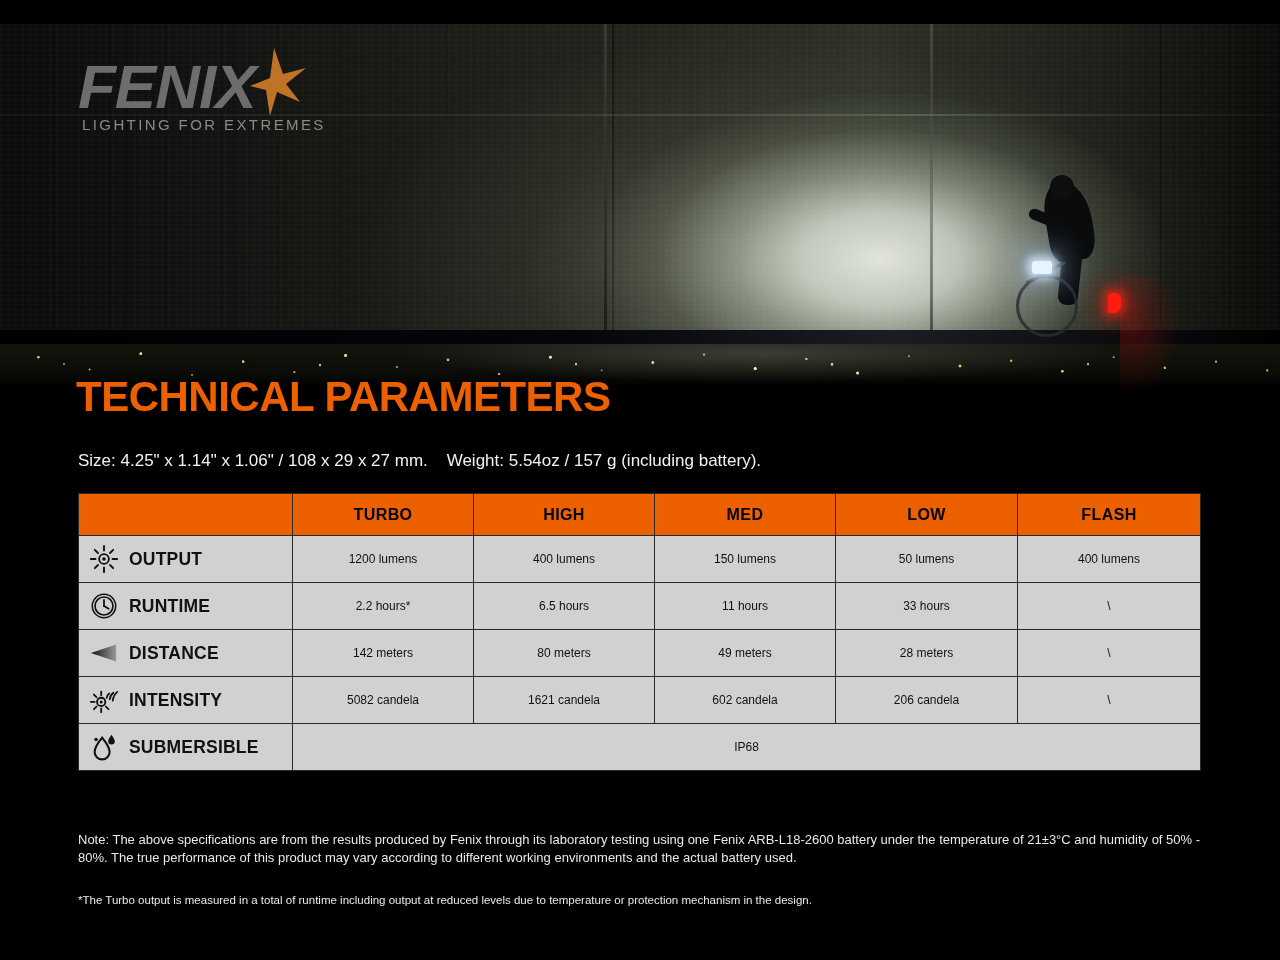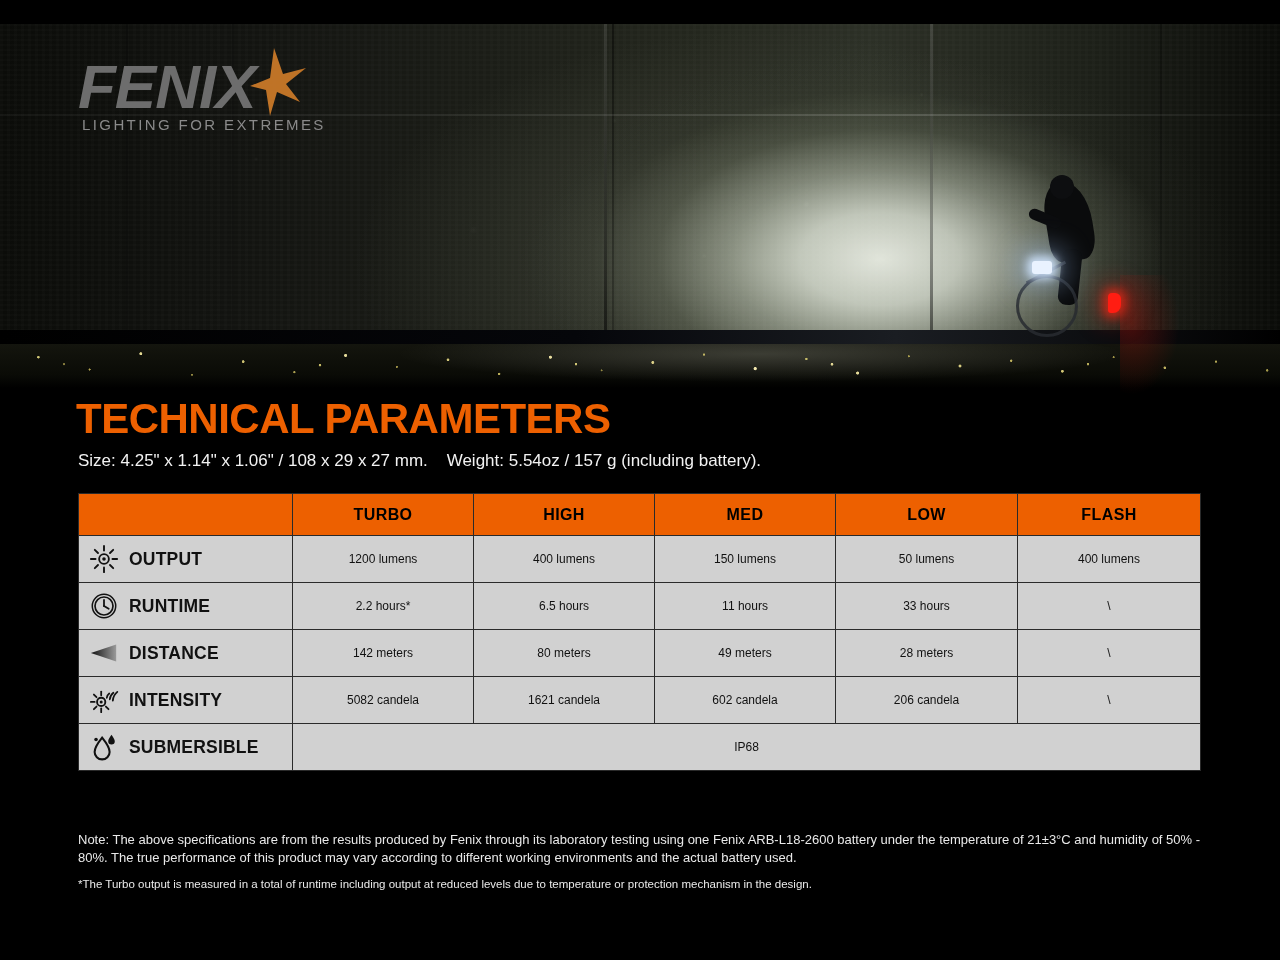--- a/index.html
+++ b/index.html
@@ -128,21 +128,21 @@
             background:#e9f2ff; border-radius:3px;
             box-shadow: 0 0 9px 5px rgba(210,230,255,.85), 0 0 26px 14px rgba(160,195,245,.40); }
   .taillight { position:absolute; left:88px; top:118px; width:13px; height:20px;
             background:#ff1d12; border-radius:4px 6px 8px 3px;
             box-shadow: 0 0 10px 5px rgba(255,40,20,.60), 0 0 22px 12px rgba(200,20,10,.28); }
   .red-glow { position:absolute; left:100px; top:100px; width:60px; height:120px;
             background: radial-gradient(ellipse at 20% 40%, rgba(170,18,10,.35), transparent 70%); }
 
   
   .title {
-    position: absolute; left: 76px; top: 398px;
+    position: absolute; left: 76px; top: 376px;
     font-size: 42px; font-weight: bold; letter-spacing: -0.5px;
     color: #ED6000; line-height: 1.0;
   }
   .subline {
     position: absolute; left: 78px; top: 451px;
     font-size: 17px; color: #f2f2f2; white-space: pre;
   }
 
   
   .tbl-wrap { position: absolute; left: 78px; top: 493px; width: 1122px; }
@@ -162,21 +162,21 @@
     text-align: left; padding-left: 10px; font-weight: bold;
     font-size: 17.5px; letter-spacing: .2px; margin-left: 33px;
   }
   .lbl-inner { display: flex; align-items: center; gap: 10px; }
   .ico { width: 30px; height: 30px; flex: 0 0 30px; display:block; }
   .lbl-two { line-height: 1.05; }
 
   
   .notes { position: absolute; left: 78px; top: 831px; width: 1130px; }
   .note-p { color: #e9e9e9; font-size: 13px; line-height: 1.42; }
-  .note-star { color: #e9e9e9; font-size: 11.5px; margin-top: 10px; }
+  .note-star { color: #e9e9e9; font-size: 11.5px; margin-top: 26px; }
 </style>
 </head>
 <body>
 
 <div class="page">
 
   <div class="photo">
     <div class="wall">
       <div class="wall-tex"></div>
       <div class="joint j1"></div>

